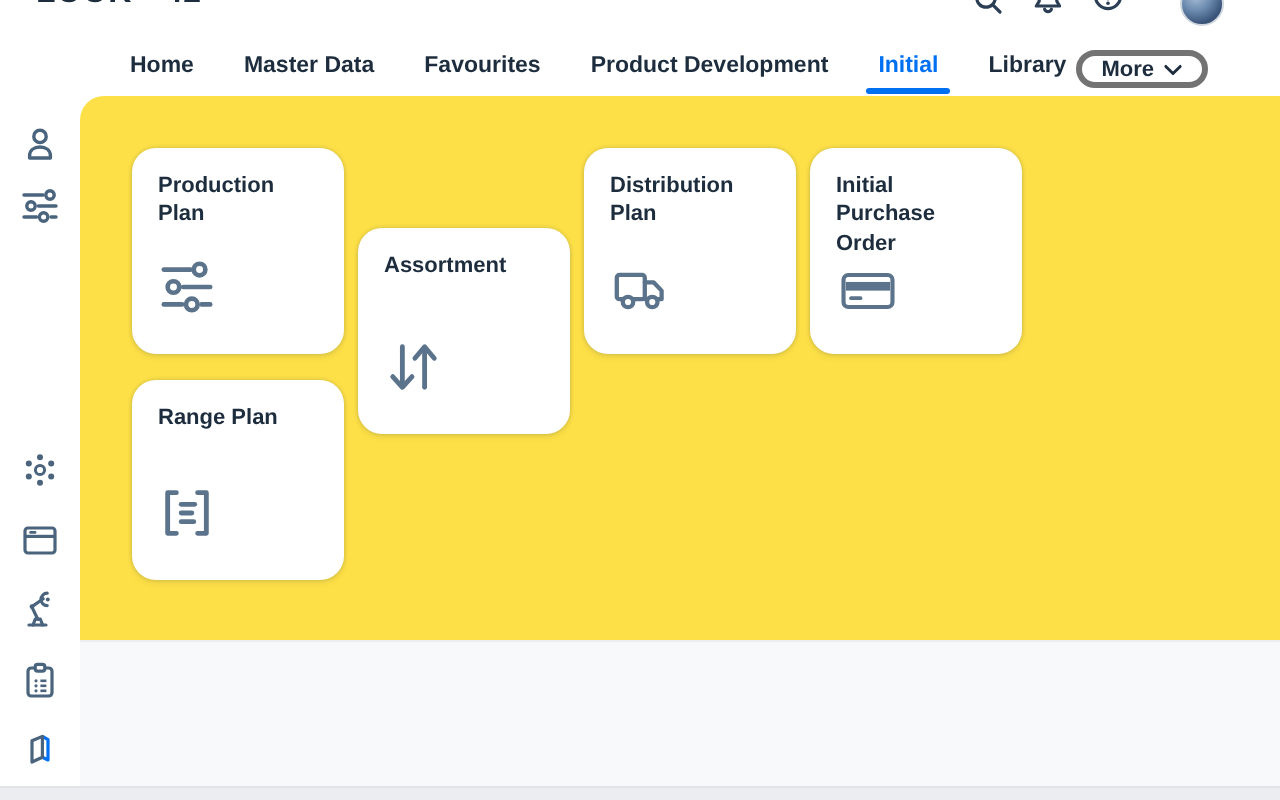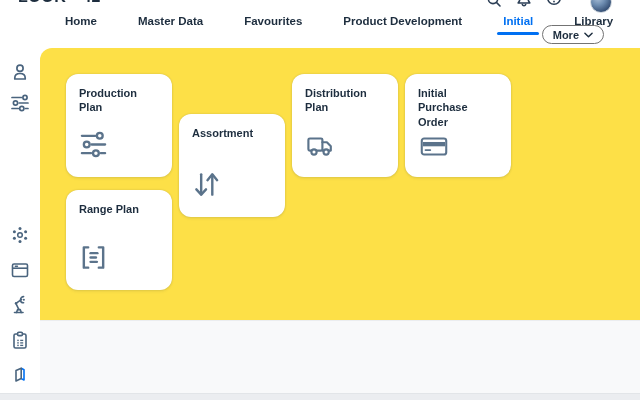--- a/index.html
+++ b/index.html
@@ -12,26 +12,26 @@
   .logo { position:absolute; left:18px; top:-12px; font-size:16px; font-weight:bold; color:#1d2d3e; letter-spacing:.5px; display:flex; gap:16px; cursor:pointer; }
   .hicon { position:absolute; color:#2b3e55; }
   .icon-search { left:486px; top:-8px; }
   .icon-bell   { left:516px; top:-9px; }
   .icon-help   { left:546px; top:-10px; }
   .avatar { position:absolute; left:590px; top:-9px; width:22px; height:22px; border-radius:50%;
             background:radial-gradient(circle at 35% 30%, #a9bfd8 0%, #6d8cb0 38%, #3b557a 72%, #263c5c 100%);
             border:1px solid #cfd6dd; }
 
   
-  .tabs { position:absolute; left:65px; bottom:12px; height:30px; display:flex; gap:41px; align-items:center; }
+  .tabs { position:absolute; left:65px; bottom:0; height:30px; display:flex; gap:25px; align-items:center; }
   .tab { position:relative; height:100%; display:flex; align-items:center; font-size:11.5px; font-weight:bold; color:#1d2d3e; cursor:pointer; white-space:nowrap; }
   .tab.active { color:#0070f2; }
   .tab.active::after { content:""; position:absolute; left:-6px; right:-6px; bottom:1px; height:3px; background:#0070f2; border-radius:2px; }
   .more-btn { position:absolute; right:36px; top:25px; height:19px; display:flex; align-items:center; gap:5px;
-              padding:0 10px; background:#fff; border:1px solid #737373; border-radius:10px;
+              padding:0 10px; background:#fff; border:3px solid #737373; border-radius:10px;
               font-family:"Liberation Sans",sans-serif; font-size:11px; font-weight:bold; color:#1d2d3e; cursor:pointer; }
 
   
   .sidebar { position:absolute; left:0; top:48px; width:40px; height:345px; background:#fff; z-index:4; }
   .side-icon { position:absolute; left:10px; width:20px; height:20px; color:#4a647e; background:none; border:none; cursor:pointer; padding:0; }
   .side-icon svg { display:block; }
 
   
   .panel { position:absolute; left:40px; top:48px; width:600px; height:272px; background:#fde047; border-top-left-radius:12px; }
   .card { position:absolute; width:106px; height:103px; background:#fff; border-radius:12px;

